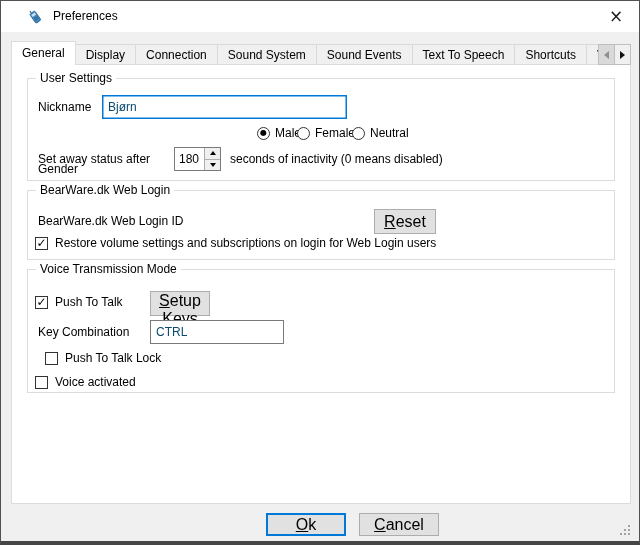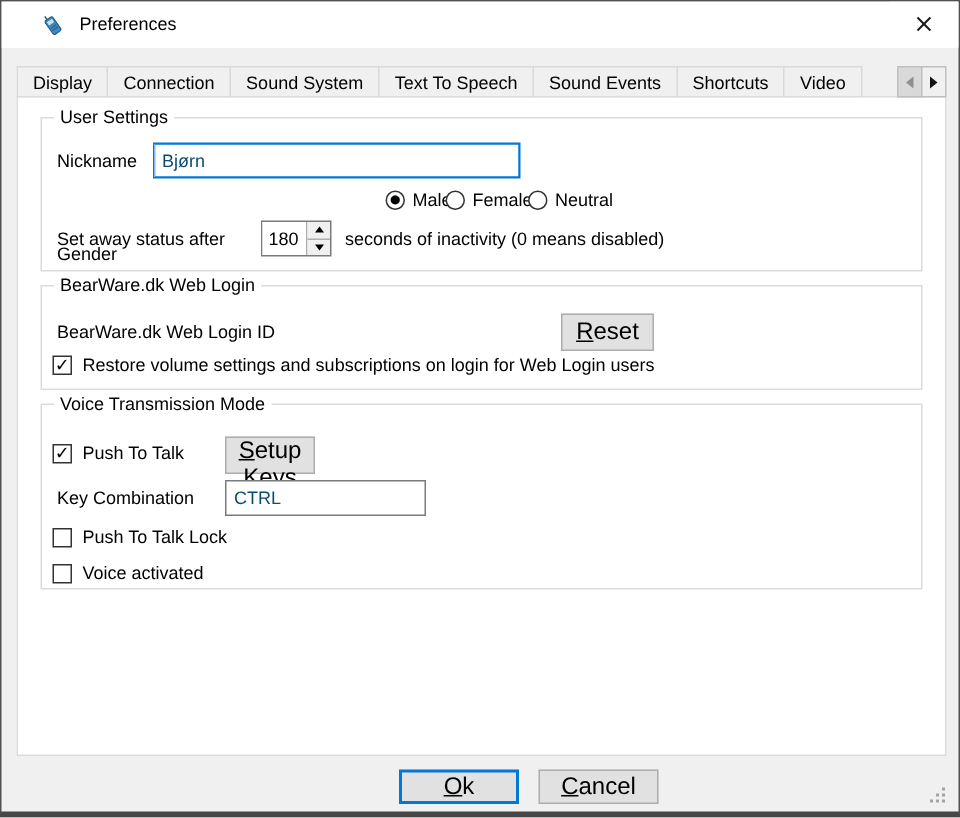--- a/index.html
+++ b/index.html
@@ -77,25 +77,26 @@
         <rect x="6.2" y="11" width="4.2" height="1" fill="#2a6b9c"></rect>
       </g>
     </svg>
     <span class="title-text">Preferences</span>
     <div class="close-btn">
       <span class="close-glyph">×</span>
     </div>
   </div>
 
   <div class="tabs">
+    <div class="tab active"><span>General</span></div>
     <div class="tab"><span>Display</span></div>
     <div class="tab"><span>Connection</span></div>
     <div class="tab"><span>Sound System</span></div>
+    <div class="tab"><span>Sound Events</span></div>
     <div class="tab"><span>Text To Speech</span></div>
-    <div class="tab"><span>Sound Events</span></div>
     <div class="tab"><span>Shortcuts</span></div>
     <div class="tab"><span>Video</span></div>
   </div>
   <div class="tab-scrollers">
     <div class="tscroll left">
         <i class="tri-l"></i>
       </div>
     <div class="tscroll right">
         <i class="tri-r"></i>
       </div>
@@ -166,21 +167,21 @@
       <span class="check-box">
           <span class="check-mark">✓</span>
         </span>
       <span>Push To Talk</span>
     </div>
     <button class="btn" style="left:122px;top:21px;width:60px;height:25px;"><span class="ul">S</span><span>etup Keys</span></button>
 
     <span class="lbl" style="left:10px;top:50px;">Key Combination</span>
     <input class="tbox" style="left: 122px; top: 50px; width: 134px; height: 24px;" value="CTRL">
 
-    <div class="check-item" style="left:7px;top:80px;">
+    <div class="check-item" style="left:17px;top:80px;">
       <span class="check-box">
           <span class="check-mark"></span>
         </span>
       <span>Push To Talk Lock</span>
     </div>
     <div class="check-item" style="left:7px;top:104px;">
       <span class="check-box">
           <span class="check-mark"></span>
         </span>
       <span>Voice activated</span>

